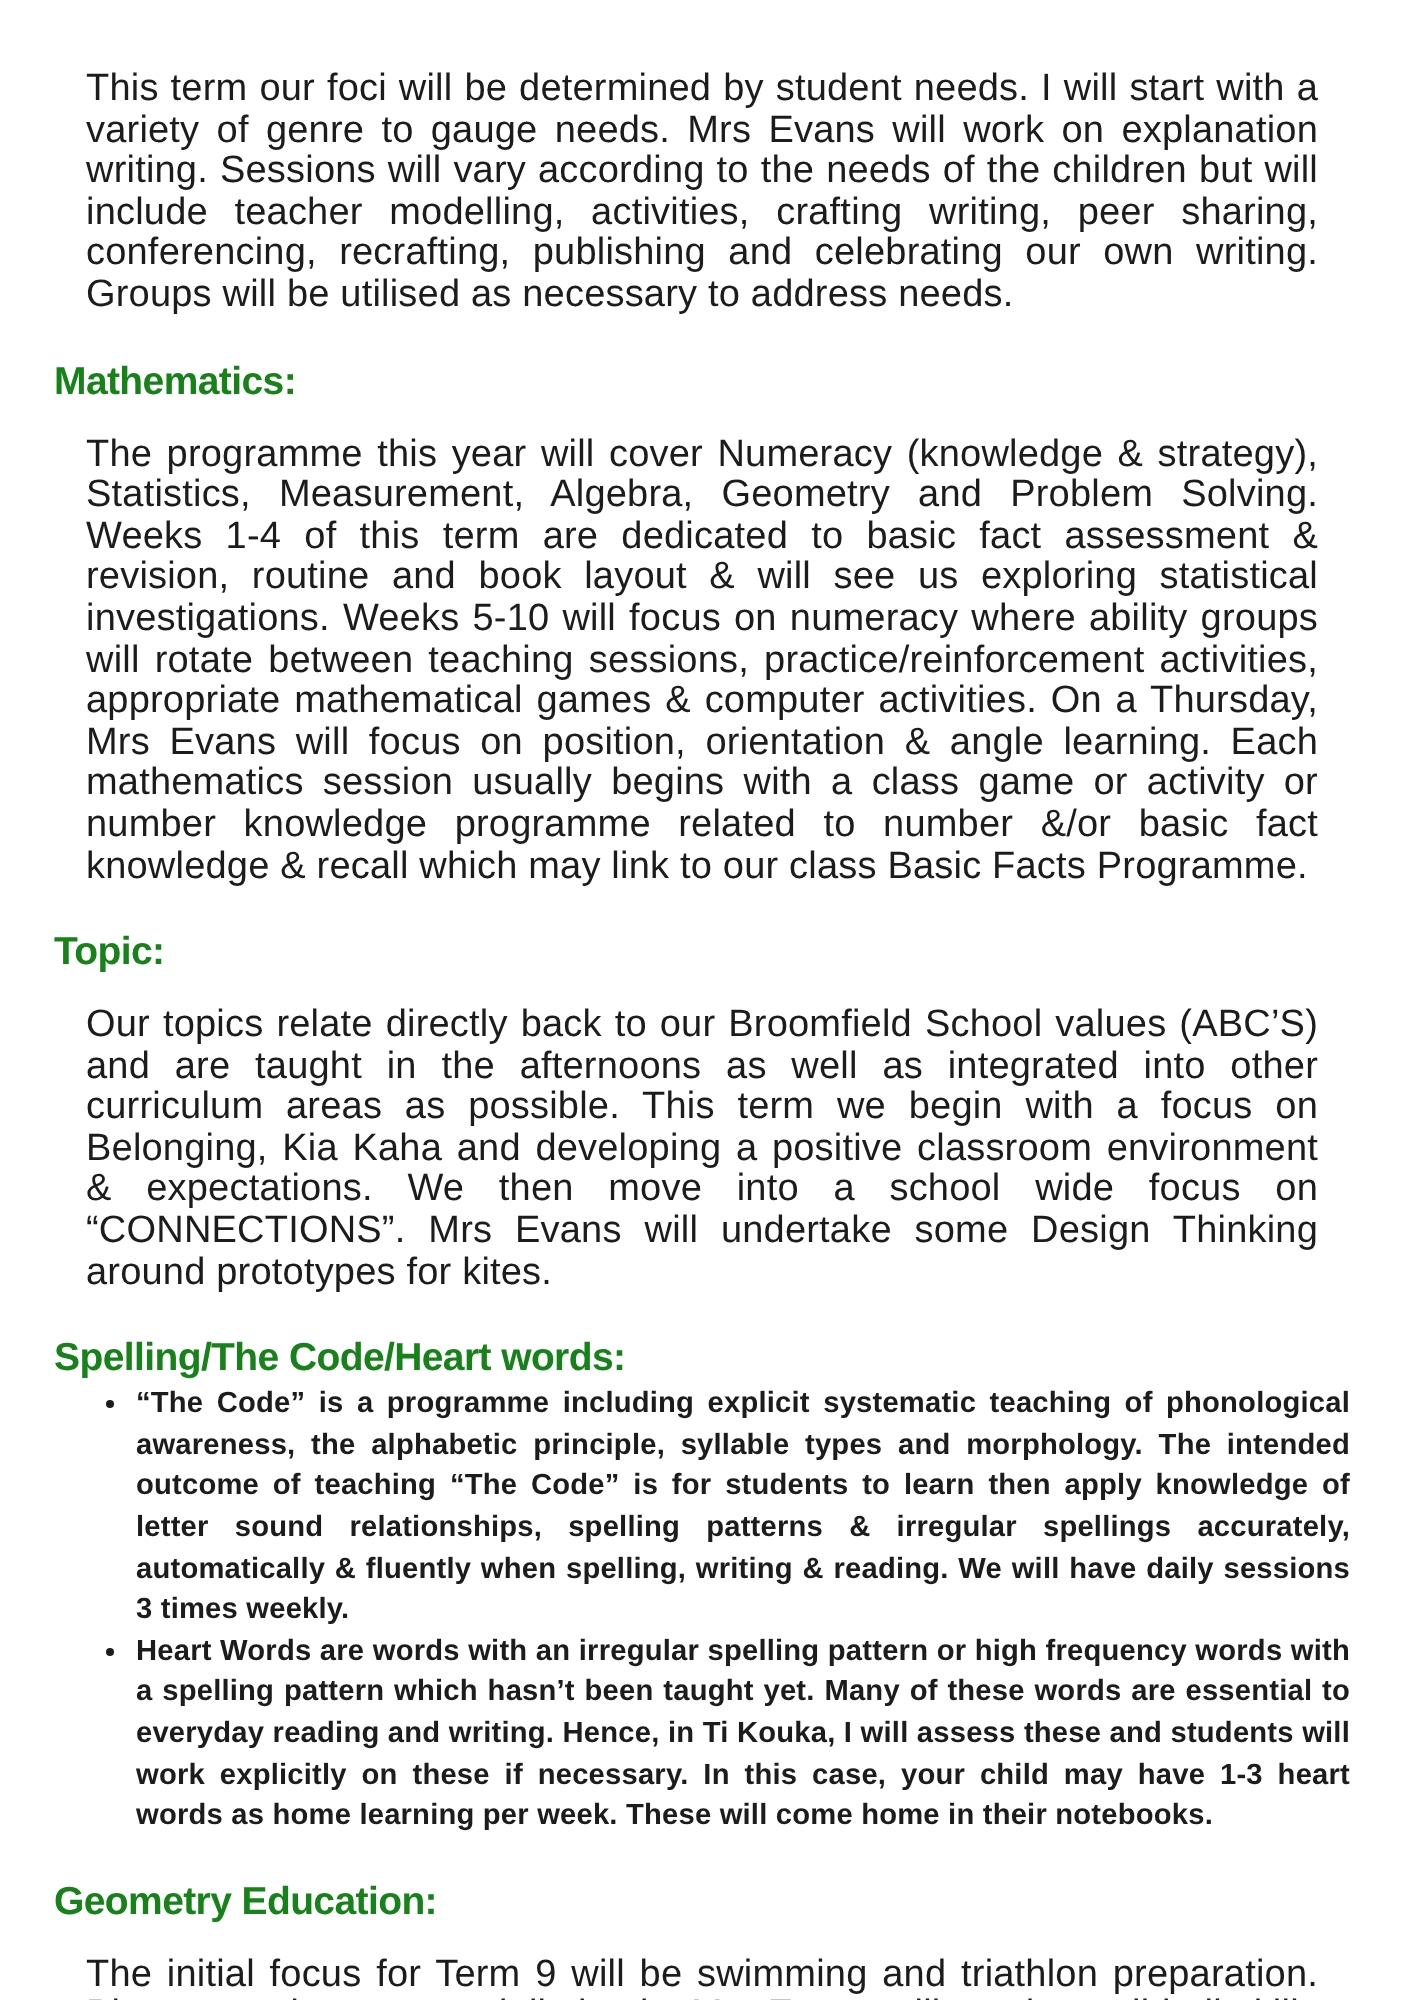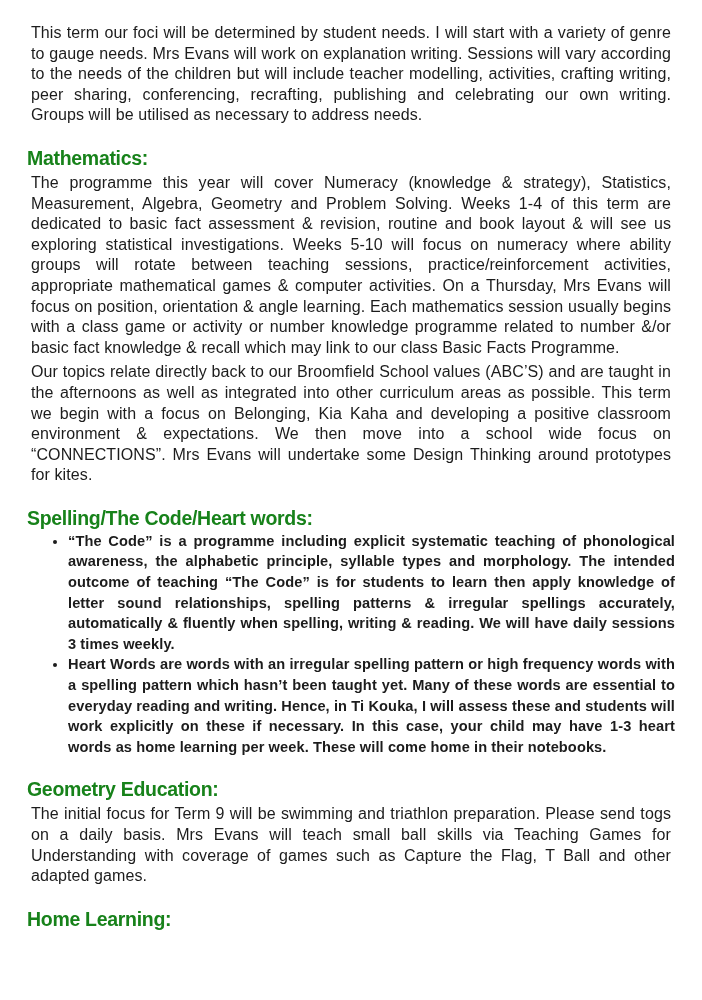--- a/index.html
+++ b/index.html
@@ -12,22 +12,22 @@
     overflow: hidden;
     font-family: "Liberation Sans", sans-serif;
     color: var(--ink);
   }
   .page {
     width: 702px;
     height: 1000px;
     padding: 19px 27px 0 27px;
   }
   .body-text {
-    margin: 4px;
-    font-size: 16px;
+    margin: 16px;
+    font-size: 19px;
     line-height: 20.6px;
     text-align: justify;
     letter-spacing: 0.1px;
   }
   .section-heading {
     margin: 21px 0 2px 0;
     font-family: "Liberation Sans", sans-serif;
     font-weight: bold;
     font-size: 19.5px;
     line-height: 22px;
@@ -52,20 +52,21 @@
 </head>
 <body>
 
 <div class="page">
 
   <p class="body-text">This term our foci will be determined by student needs. I will start with a variety of genre to gauge needs. Mrs Evans will work on explanation writing. Sessions will vary according to the needs of the children but will include teacher modelling, activities, crafting writing, peer sharing, conferencing, recrafting, publishing and celebrating our own writing.  Groups will be utilised as necessary to address needs.</p>
 
   <h2 class="section-heading">Mathematics:</h2>
   <p class="body-text">The programme this year will cover Numeracy (knowledge &amp; strategy), Statistics, Measurement, Algebra, Geometry and Problem Solving.  Weeks 1-4 of this term are dedicated to basic fact assessment &amp; revision, routine and book layout &amp; will see us exploring statistical investigations. Weeks 5-10 will focus on numeracy where ability groups will rotate between teaching sessions, practice/reinforcement activities, appropriate mathematical games &amp; computer activities. On a Thursday, Mrs Evans will focus on position, orientation &amp; angle learning. Each mathematics session usually begins with a class game or activity or number knowledge programme related to number &amp;/or basic fact knowledge &amp; recall which may link to our class Basic Facts Programme.</p>
 
+  <h2 class="section-heading">Topic:</h2>
   <p class="body-text">Our topics relate directly back to our Broomfield School values (ABC’S) and are taught in the afternoons as well as integrated into other curriculum areas as possible.  This term we begin with a focus on Belonging, Kia Kaha and developing a positive classroom environment &amp; expectations. We then move into a school wide focus on “CONNECTIONS”. Mrs Evans will undertake some Design Thinking around prototypes for kites.</p>
 
   <h2 class="section-heading">Spelling/The Code/Heart words:</h2>
   <ul class="bullet-list">
     <li>“The Code” is a programme including explicit systematic teaching of phonological awareness, the alphabetic principle, syllable types and morphology. The intended outcome of teaching “The Code” is for students to learn then apply knowledge of letter sound relationships, spelling patterns &amp; irregular spellings accurately, automatically &amp; fluently when spelling, writing &amp; reading. We will have daily sessions 3 times weekly.</li>
     <li>Heart Words are words with an irregular spelling pattern or high frequency words with a spelling pattern which hasn’t been taught yet. Many of these words are essential to everyday reading and writing. Hence, in Ti Kouka, I will assess these and students will work explicitly on these if necessary. In this case, your child may have 1-3 heart words as home learning per week. These will come home in their notebooks.</li>
   </ul>
 
 
   <h2 class="section-heading">Geometry Education:</h2>

